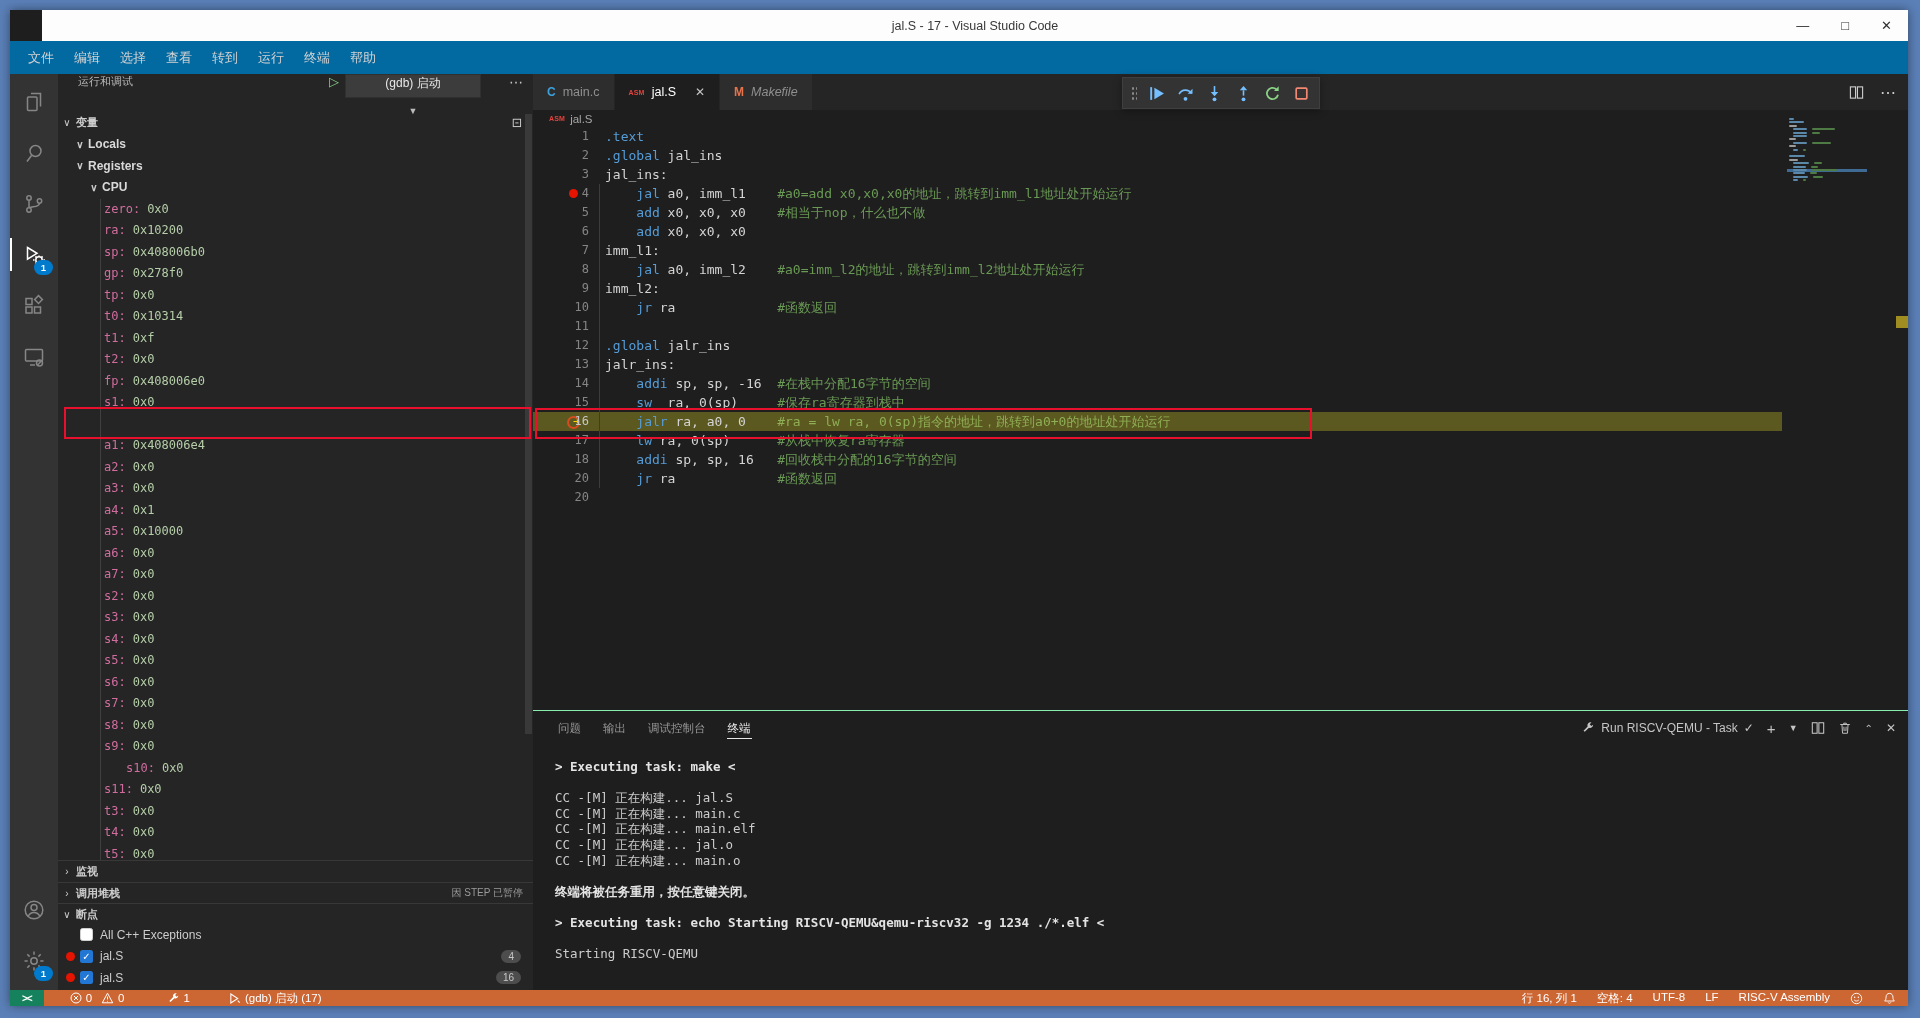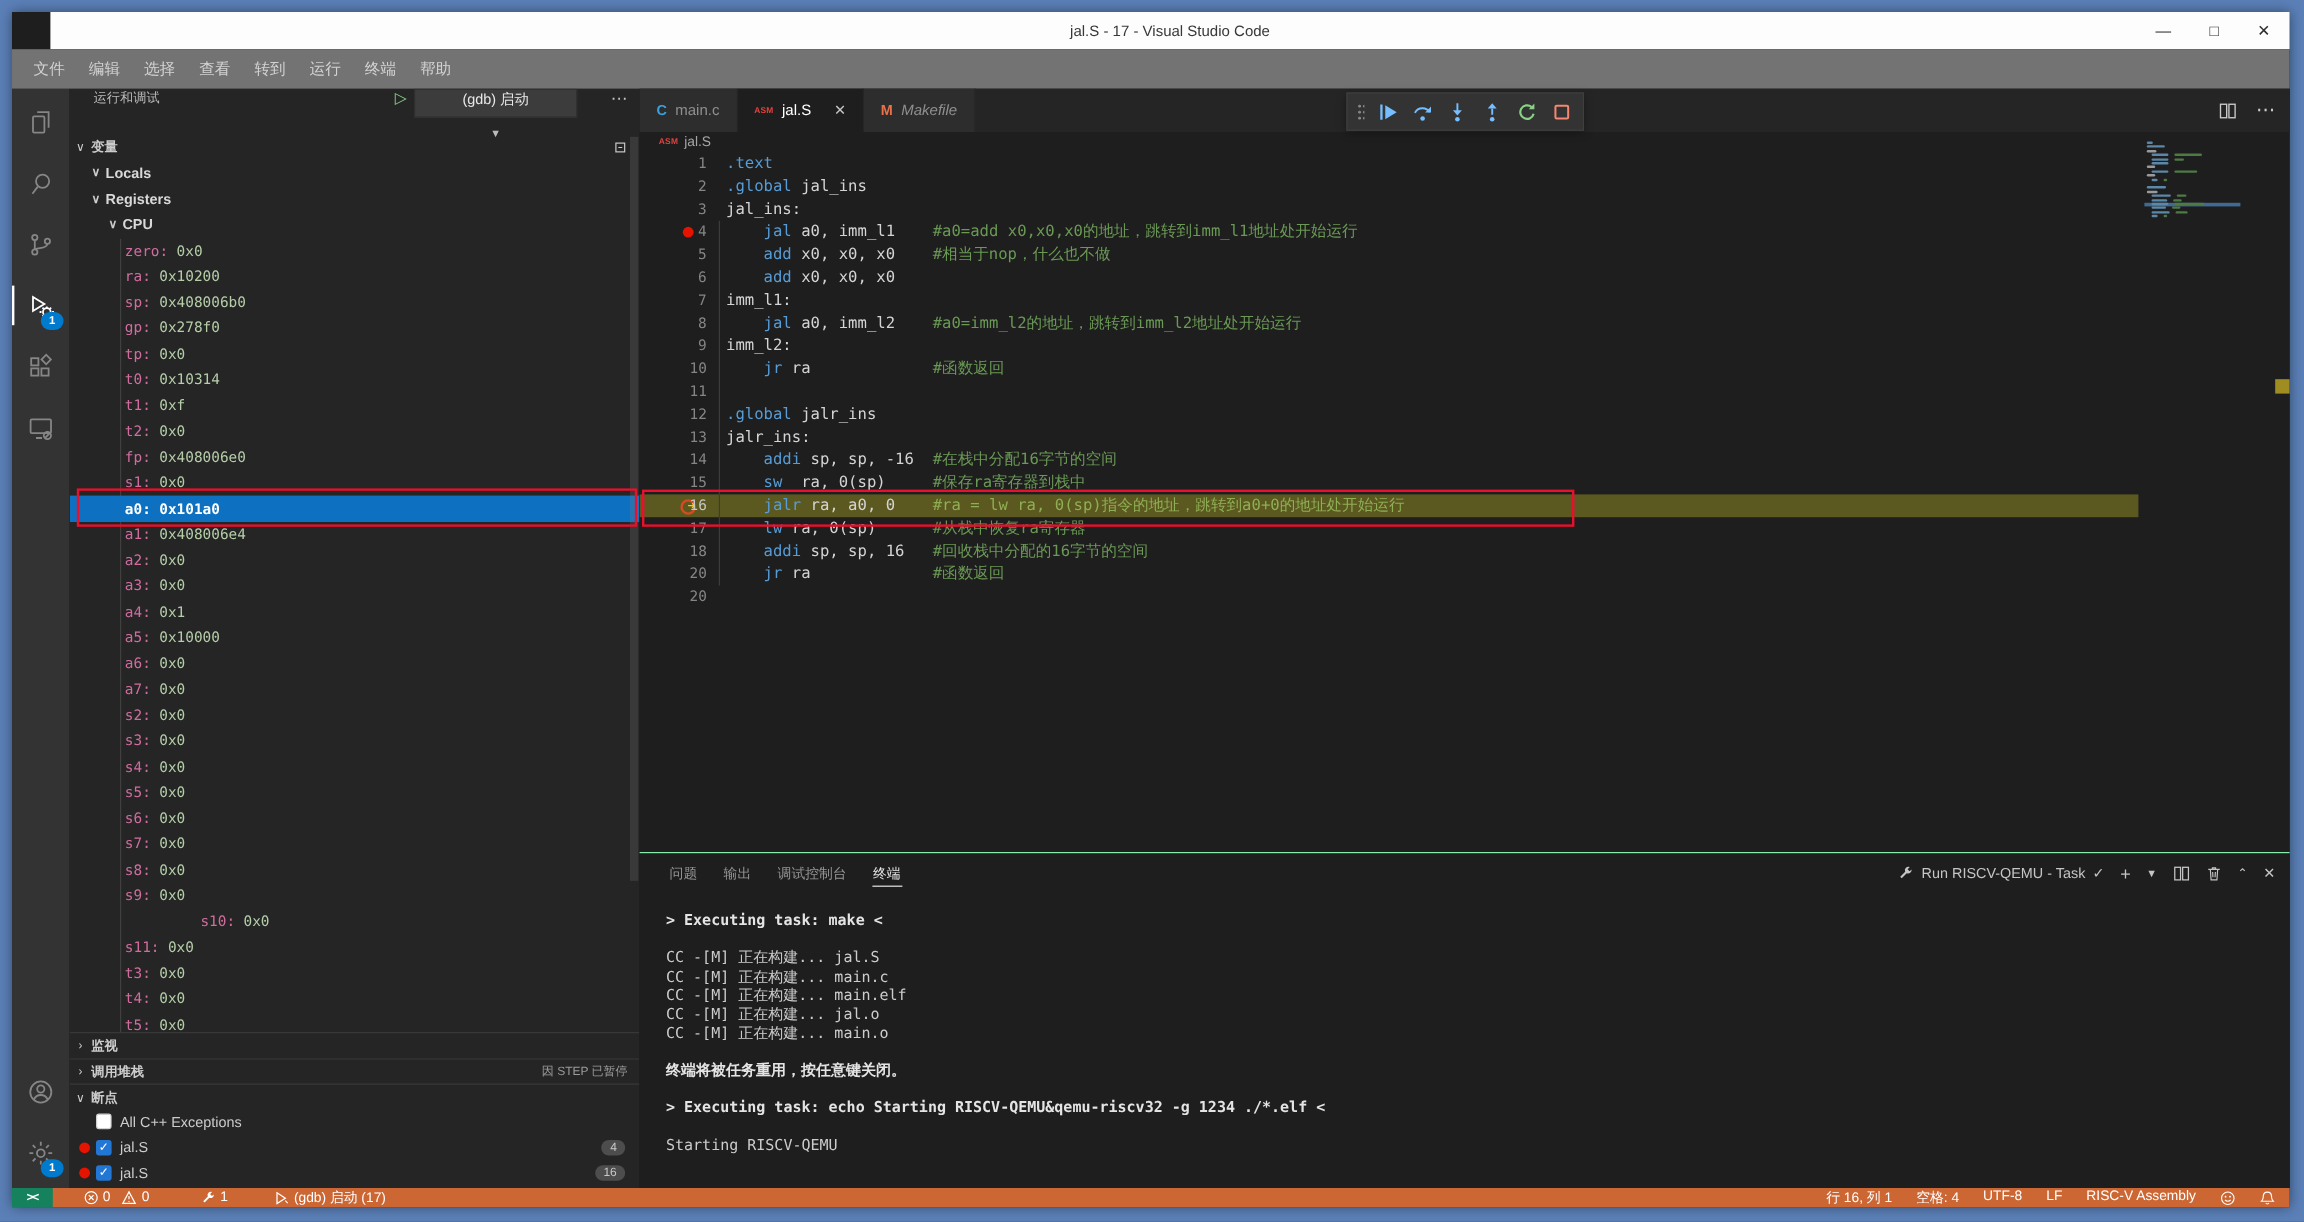--- a/index.html
+++ b/index.html
@@ -6,21 +6,21 @@
   .root{position:relative;width:1920px;height:1018px;background:#5b80b8;overflow:hidden;
         font-family:"Liberation Sans",sans-serif;-webkit-font-smoothing:antialiased;}
   .window{position:absolute;left:10px;top:10px;width:1898px;height:996px;background:#1e1e1e;box-shadow:0 0 10px rgba(0,0,0,.45);}
 
   
   .titlebar{position:absolute;left:0;top:0;right:0;height:31px;background:#fdfdfd;display:flex;align-items:center;justify-content:center;color:#383838;font-size:12.5px;margin-left:32px;}
   .win-controls{position:absolute;right:16px;top:0;height:31px;display:flex;gap:32px;align-items:center;color:#2f2f2f;font-size:13px;}
   .win-controls span{cursor:default;}
 
   
-  .menubar{position:absolute;left:0;top:31px;right:0;height:33px;background:#737373;display:flex;align-items:center;padding-left:8px;color:#d2d2d2;font-size:13px;}
+  .menubar{position:absolute;left:0;top:31px;right:0;height:33px;background:#0369a1;display:flex;align-items:center;padding-left:8px;color:#d2d2d2;font-size:13px;}
   .menu-item{padding:3px 10px;border-radius:3px;}
 
   
   .activitybar{position:absolute;left:0;top:64px;width:48px;height:916px;background:#333333;}
   .ab-top{position:absolute;top:2px;left:0;width:48px;}
   .ab-bottom{position:absolute;bottom:4px;left:0;width:48px;}
   .ab-item{position:relative;width:48px;height:51px;display:flex;align-items:center;justify-content:center;color:#868686;}
   .ab-item.active{color:#ffffff;}
   .ab-item.active::before{content:"";position:absolute;left:0;top:9px;bottom:9px;width:2px;background:#ffffff;}
   .ab-badge{position:absolute;right:5px;bottom:5px;min-width:15px;height:15px;border-radius:8px;background:#007acc;color:#fff;
@@ -271,24 +271,20 @@
             <span class="rv">0x0</span>
           </div>
           <div class="vrow reg" style="top: 236.5px; padding-left: 46px;">
             <span class="rn">fp:</span>
             <span class="rv">0x408006e0</span>
           </div>
           <div class="vrow reg" style="top: 258px; padding-left: 46px;">
             <span class="rn">s1:</span>
             <span class="rv">0x0</span>
           </div>
-          <div class="vrow reg selected" style="top: 279.5px; padding-left: 46px;">
-            <span class="rn">a0:</span>
-            <span class="rv">0x101a0</span>
-          </div>
           <div class="vrow reg" style="top: 301px; padding-left: 46px;">
             <span class="rn">a1:</span>
             <span class="rv">0x408006e4</span>
           </div>
           <div class="vrow reg" style="top: 322.5px; padding-left: 46px;">
             <span class="rn">a2:</span>
             <span class="rv">0x0</span>
           </div>
           <div class="vrow reg" style="top: 344px; padding-left: 46px;">
             <span class="rn">a3:</span>
@@ -335,21 +331,21 @@
             <span class="rv">0x0</span>
           </div>
           <div class="vrow reg" style="top: 580.5px; padding-left: 46px;">
             <span class="rn">s8:</span>
             <span class="rv">0x0</span>
           </div>
           <div class="vrow reg" style="top: 602px; padding-left: 46px;">
             <span class="rn">s9:</span>
             <span class="rv">0x0</span>
           </div>
-          <div class="vrow reg" style="top: 623.5px; padding-left: 68px; margin-left: 41px;">
+          <div class="vrow reg" style="top: 623.5px; padding-left: 68px;">
             <span class="rn">s10:</span>
             <span class="rv">0x0</span>
           </div>
           <div class="vrow reg" style="top: 645px; padding-left: 46px;">
             <span class="rn">s11:</span>
             <span class="rv">0x0</span>
           </div>
           <div class="vrow reg" style="top: 666.5px; padding-left: 46px;">
             <span class="rn">t3:</span>
             <span class="rv">0x0</span>

